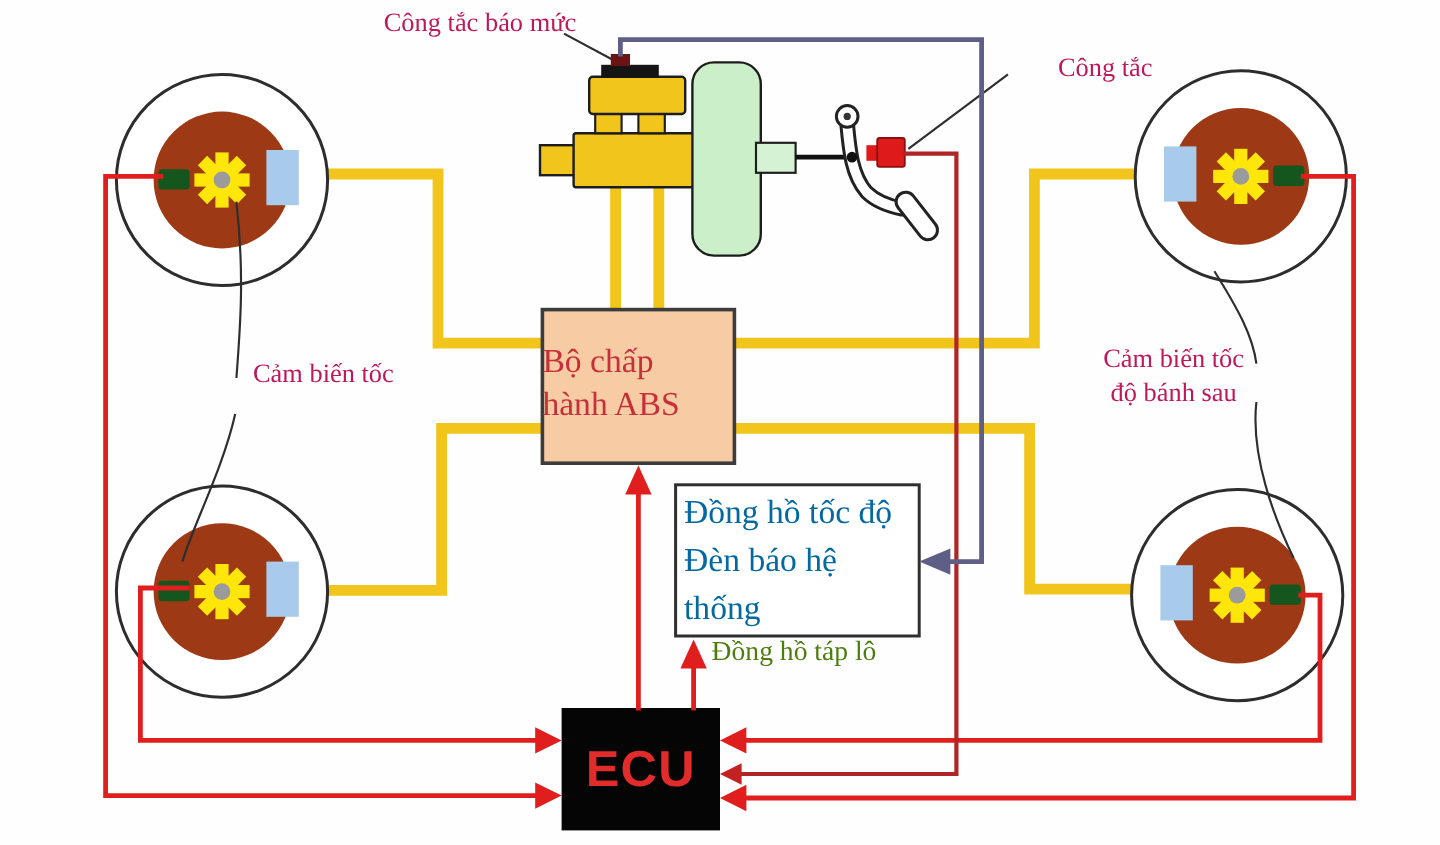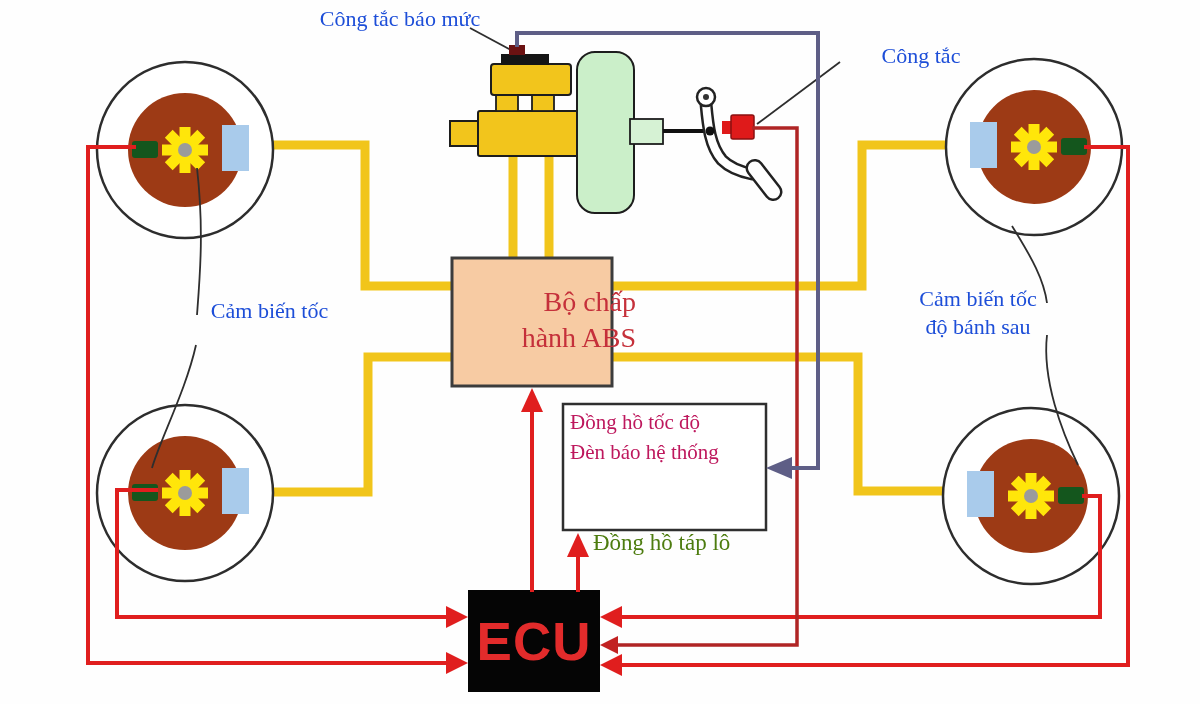--- a/index.html
+++ b/index.html
@@ -1,30 +1,30 @@
 <!DOCTYPE html>
 <html><head>
 <meta charset="utf-8">
 <style>
   html,body{margin:0;padding:0;background:#ffffff;}
   #stage{position:relative;width:1200px;height:704px;background:#fefefe;overflow:hidden;
          font-family:"Liberation Serif", serif;}
   #wiring{position:absolute;left:0;top:0;}
-  .lbl{position:absolute;color:#1d4ed8;font-size:22px;line-height:1.25;text-align:center;}
+  .lbl{position:absolute;color:#be185d;font-size:22px;line-height:1.25;text-align:center;}
   .lbl div{white-space:nowrap;}
-  .abs-text{position:absolute;left:452px;top:284px;width:184px;text-align:right;
+  .abs-text{position:absolute;left:452px;top:284px;width:184px;text-align:left;
             color:#c5303a;font-size:28px;line-height:1.28;}
   .dash-box-text{position:absolute;left:570px;top:408px;width:196px;text-align:left;
-            color:#be185d;font-size:21px;line-height:1.42;}
+            color:#0369a1;font-size:28px;line-height:1.42;}
   .dash-label{position:absolute;left:593px;top:530px;width:200px;text-align:left;
             color:#4d7c0f;font-size:23px;}
   .ecu-text{position:absolute;left:468px;top:590px;width:132px;height:102px;
             display:flex;align-items:center;justify-content:center;
             font-family:"Liberation Sans", sans-serif;font-weight:bold;
-            font-size:53px;color:#e22b2b;letter-spacing:1px;}
+            font-size:42px;color:#e22b2b;letter-spacing:1px;}
 </style>
 </head>
 <body>
 
 <div id="stage">
 
 <svg id="wiring" width="1200" height="704" viewBox="0 0 1200 704">
   <defs>
     <g id="gearG">
       <rect x="-5.5" y="-23" width="11" height="46" fill="#ffe60a"></rect>

